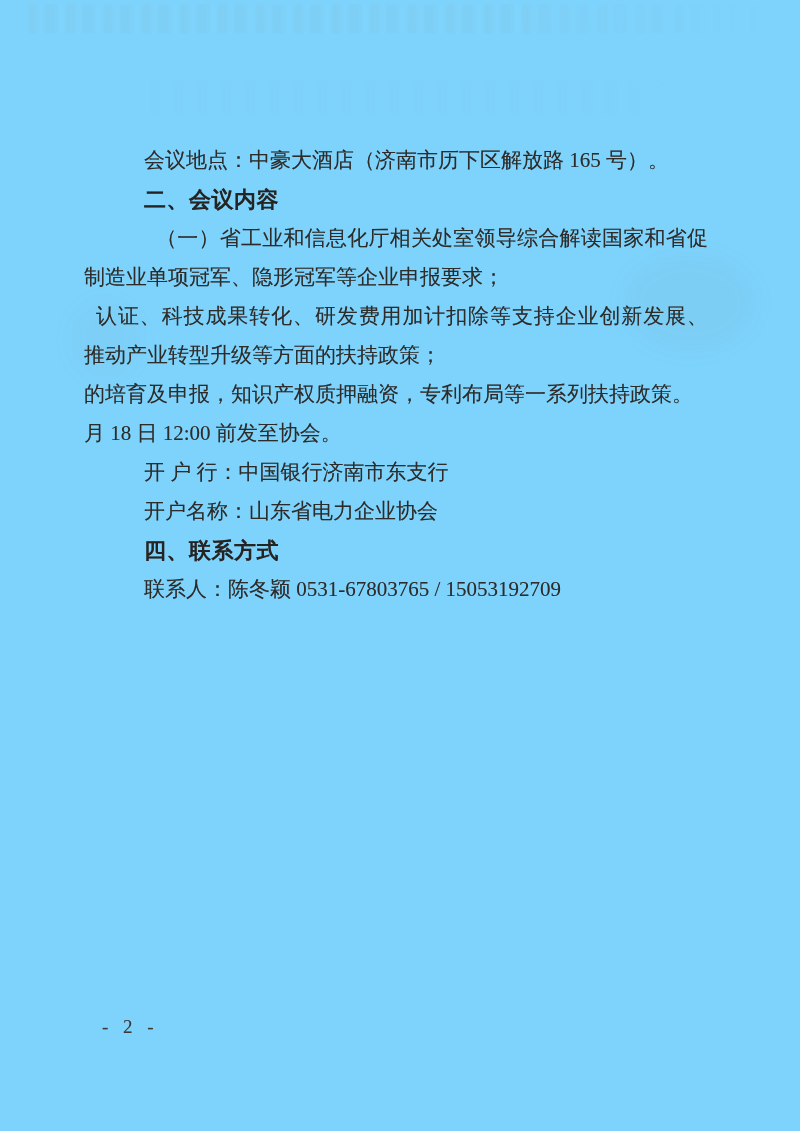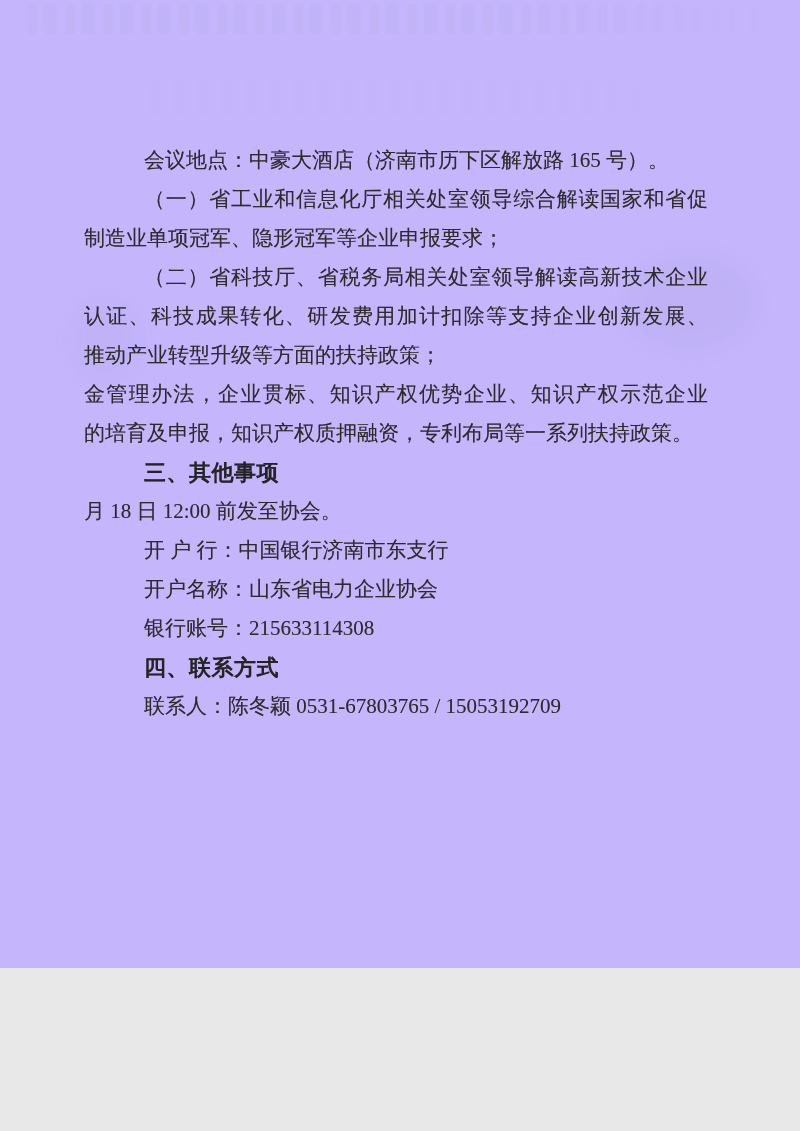--- a/index.html
+++ b/index.html
@@ -3,23 +3,23 @@
 <meta charset="utf-8">
 <style>
   html, body {
     margin: 0;
     padding: 0;
     background: #e8e8e8;
   }
   .page {
     position: relative;
     width: 800px;
-    height: 968px;
+    height: 1131px;
     margin: 0 auto;
-    background: #c4b5fd;
+    background: #7dd3fc;
     color: #2e2c2a;
     font-family: "Liberation Serif", "DejaVu Serif", serif;
     overflow: hidden;
   }
   
   .artifact {
     position: absolute;
     pointer-events: none;
   }
   .artifact-top {
@@ -67,20 +67,21 @@
     text-shadow: 0 0 0.6px rgba(46,44,42,0.35);
   }
   .line {
     margin: 0;
     text-align: justify;
     white-space: nowrap-none;
   }
   .line.just {
     text-align: justify;
     text-align-last: justify;
+    margin-left: 12px;
   }
   .line.indent {
     text-indent: 60px;
   }
   .heading {
     margin: 0;
     font-family: "Liberation Sans", "DejaVu Sans", sans-serif;
     font-weight: bold;
     font-size: 22px;
     line-height: 39px;
@@ -105,47 +106,44 @@
 
   <div class="artifact artifact-top"></div>
   <div class="artifact artifact-mid"></div>
   <div class="artifact artifact-blob-1"></div>
   <div class="artifact artifact-blob-2"></div>
 
   <main class="content">
 
     <p class="line indent">会议地点：中豪大酒店（济南市历下区解放路 165 号）。</p>
 
+    <h2 class="heading">二、会议内容</h2>
 
     <div>
       <p class="line indent just">（一）省工业和信息化厅相关处室领导综合解读国家和省促</p>
       <p class="line">制造业单项冠军、隐形冠军等企业申报要求；</p>
     </div>
 
     <div>
-      <p class="line indent just">（二）省科技厅、省税务局相关处室领导解读高新技术企业</p>
       <p class="line just">认证、科技成果转化、研发费用加计扣除等支持企业创新发展、</p>
       <p class="line">推动产业转型升级等方面的扶持政策；</p>
     </div>
 
     <div>
-      <p class="line just">金管理办法，企业贯标、知识产权优势企业、知识产权示范企业</p>
       <p class="line">的培育及申报，知识产权质押融资，专利布局等一系列扶持政策。</p>
     </div>
 
-    <h2 class="heading">三、其他事项</h2>
 
     <div>
       <p class="line">月 18 日 12:00 前发至协会。</p>
     </div>
 
 
     <p class="line indent">开 户 行：中国银行济南市东支行</p>
     <p class="line indent">开户名称：山东省电力企业协会</p>
-    <p class="line indent">银行账号：215633114308</p>
 
     <h2 class="heading">四、联系方式</h2>
 
     <p class="line indent">联系人：陈冬颖 0531-67803765 / 15053192709</p>
 
   </main>
 
   <div class="page-footer">- 2 -</div>
 
 </div>

